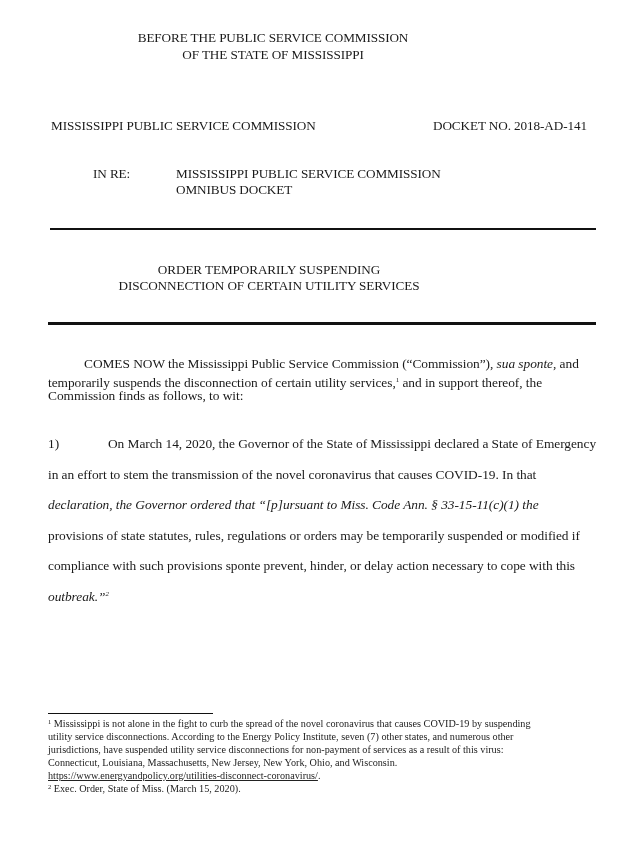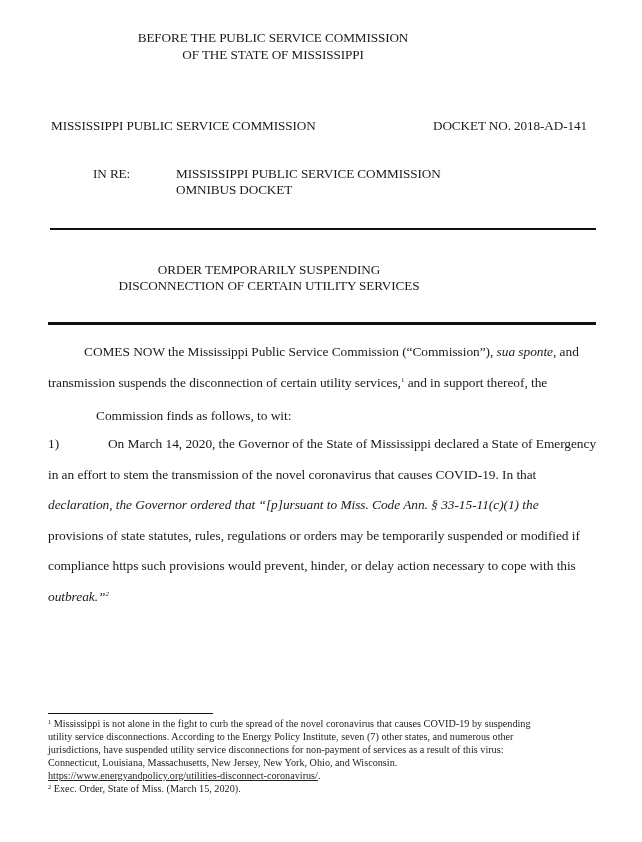--- a/index.html
+++ b/index.html
@@ -29,30 +29,30 @@
 <div class="abs caps" style="top:166px; left:176px;">MISSISSIPPI PUBLIC SERVICE COMMISSION</div>
 <div class="abs caps" style="top:182px; left:176px;">OMNIBUS DOCKET</div>
 
 <div class="rule" style="top:228px; left:50px; width:546px; height:2px;"></div>
 
 <div class="abs caps center" style="top:262px; left:-4px;">ORDER TEMPORARILY SUSPENDING</div>
 <div class="abs caps center" style="top:278px; left:-4px;">DISCONNECTION OF CERTAIN UTILITY SERVICES</div>
 
 <div class="rule" style="top:322px; left:48px; width:548px; height:2.5px;"></div>
 
-<div class="body-line" style="top:344px; left:84px;"><span>COMES NOW the Mississippi Public Service Commission (“Commission”), </span><i>sua sponte</i><span>, and</span></div>
-<div class="body-line" style="top:375px;"><span>transmission suspends the disconnection of certain utility services,</span><sup>1</sup><span> and in support thereof, the</span></div>
-<div class="body-line" style="top:408px;margin-left:48px;">Commission finds as follows, to wit:</div>
+<div class="body-line" style="top:356px; left:84px;"><span>COMES NOW the Mississippi Public Service Commission (“Commission”), </span><i>sua sponte</i><span>, and</span></div>
+<div class="body-line" style="top:375px;"><span>temporarily suspends the disconnection of certain utility services,</span><sup>1</sup><span> and in support thereof, the</span></div>
+<div class="body-line" style="top:388px;">Commission finds as follows, to wit:</div>
 
 <div class="body-line" style="top:436px; left:48px;">1)</div>
 <div class="body-line" style="top:436px; left:84px;margin-left:24px;">On March 14, 2020, the Governor of the State of Mississippi declared a State of Emergency</div>
 <div class="body-line" style="top:467px;">in an effort to stem the transmission of the novel coronavirus that causes COVID-19. In that</div>
 <div class="body-line" style="top:497px;font-style:italic;">declaration, the Governor ordered that “[p]ursuant to Miss. Code Ann. § 33-15-11(c)(1) the</div>
 <div class="body-line" style="top:528px;">provisions of state statutes, rules, regulations or orders may be temporarily suspended or modified if</div>
-<div class="body-line" style="top:558px;">compliance https such provisions would prevent, hinder, or delay action necessary to cope with this</div>
+<div class="body-line" style="top:558px;">compliance with such provisions sponte prevent, hinder, or delay action necessary to cope with this</div>
 <div class="body-line" style="top:589px;font-style:italic;"><span>outbreak.”</span><sup>2</sup></div>
 
 <div class="rule" style="top:713px; left:48px; width:165px; height:1px;"></div>
 
 <div class="fn" style="top:718px;"><sup>1</sup><span> Mississippi is not alone in the fight to curb the spread of the novel coronavirus that causes COVID-19 by suspending</span></div>
 <div class="fn" style="top:731px;">utility service disconnections. According to the Energy Policy Institute, seven (7) other states, and numerous other</div>
 <div class="fn" style="top:744px;">jurisdictions, have suspended utility service disconnections for non-payment of services as a result of this virus:</div>
 <div class="fn" style="top:757px;">Connecticut, Louisiana, Massachusetts, New Jersey, New York, Ohio, and Wisconsin.</div>
 <div class="fn" style="top:770px;"><a class="link">https://www.energyandpolicy.org/utilities-disconnect-coronavirus/</a><span>.</span></div>
 <div class="fn" style="top:783px;"><sup>2</sup><span> Exec. Order, State of Miss. (March 15, 2020).</span></div>

